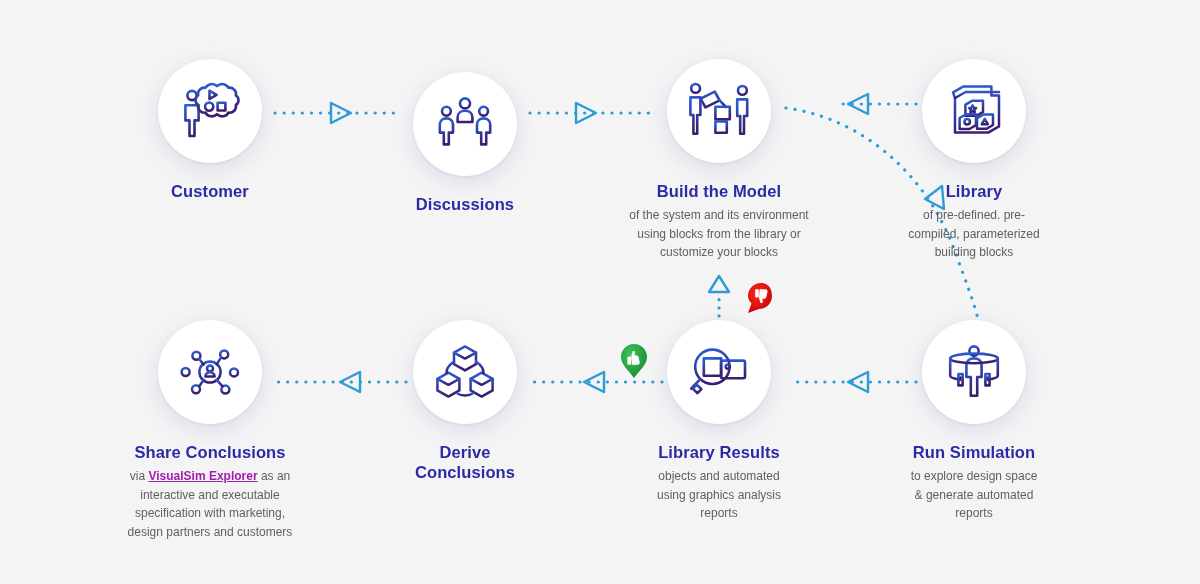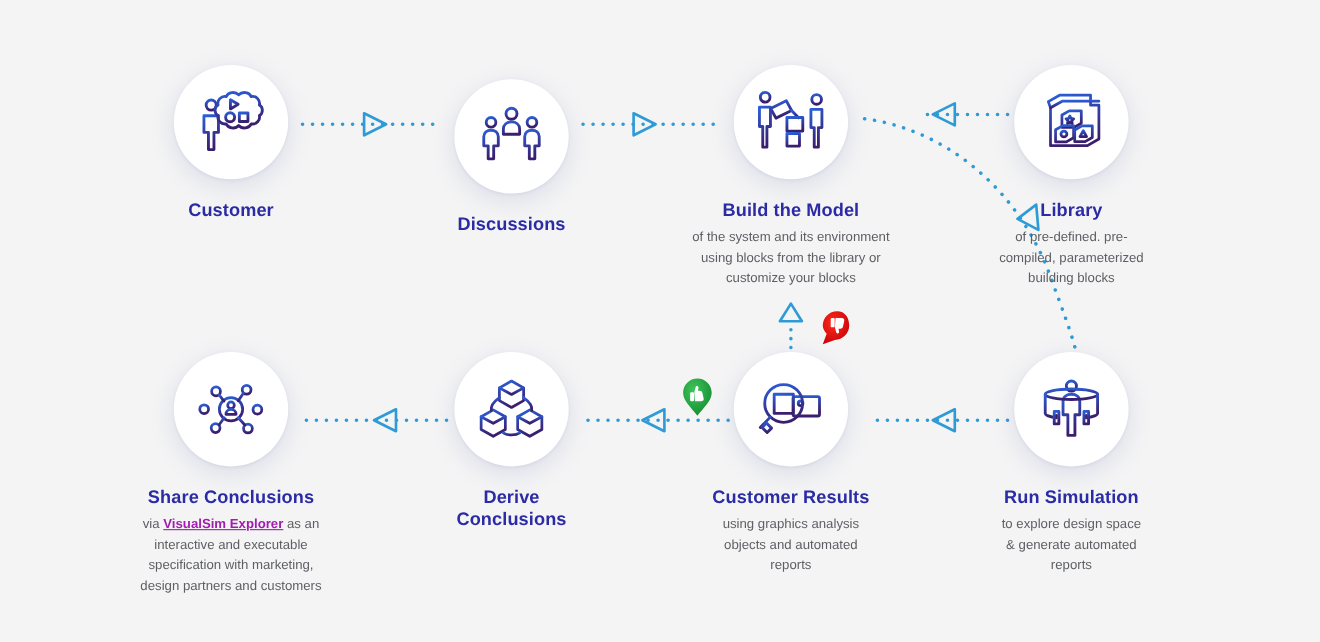--- a/index.html
+++ b/index.html
@@ -246,25 +246,25 @@
           <rect x="16.8" y="14.4" width="17.4" height="17.4"></rect>
           <line x1="21.2" y1="28.6" x2="21.2" y2="23.4"></line>
           <line x1="25.6" y1="28.6" x2="25.6" y2="19.8"></line>
           <line x1="30" y1="28.6" x2="30" y2="22"></line>
           <line x1="13.2" y1="35.2" x2="4.2" y2="44.6"></line>
           <path d="M9.8 40.6 l4.6 4.6 l-4 4 l-4.6 -4.6 z"></path>
         </g>
       </svg>
     </div>
     <div class="node-title">
-      <div>Customer Results</div>
-    </div>
-    <div class="node-desc">
+      <div>Library Results</div>
+    </div>
+    <div class="node-desc">
+      <div>objects and automated</div>
       <div>using graphics analysis</div>
-      <div>objects and automated</div>
       <div>reports</div>
     </div>
   </div>
 
   <div class="node" style="left:465px;top:320px;">
     <div class="bubble">
       <svg width="62" height="58" viewBox="0 0 62 58">
         <g fill="none" stroke="url(#icoGrad)" stroke-width="2.5" stroke-linejoin="round" stroke-linecap="round">
           <path d="M31 3.4 L42 9.6 L42 21.2 L31 27.4 L20 21.2 L20 9.6 Z"></path>
           <path d="M20 9.6 L31 15.6 L42 9.6"></path>

